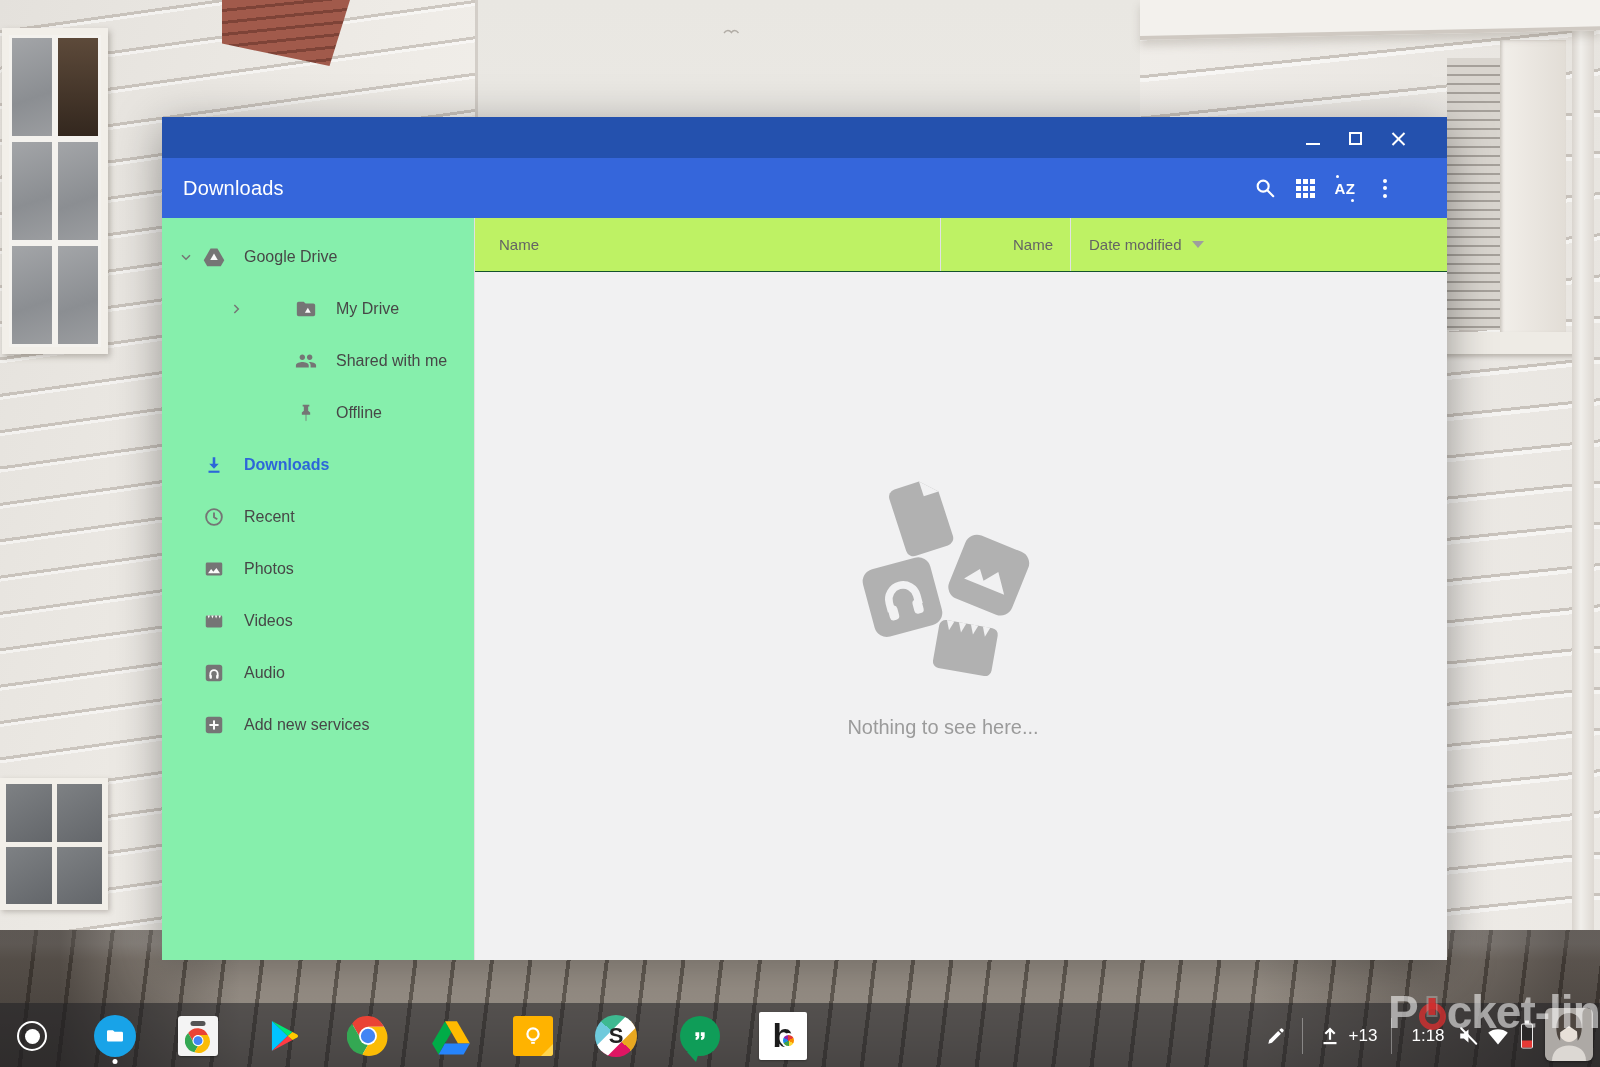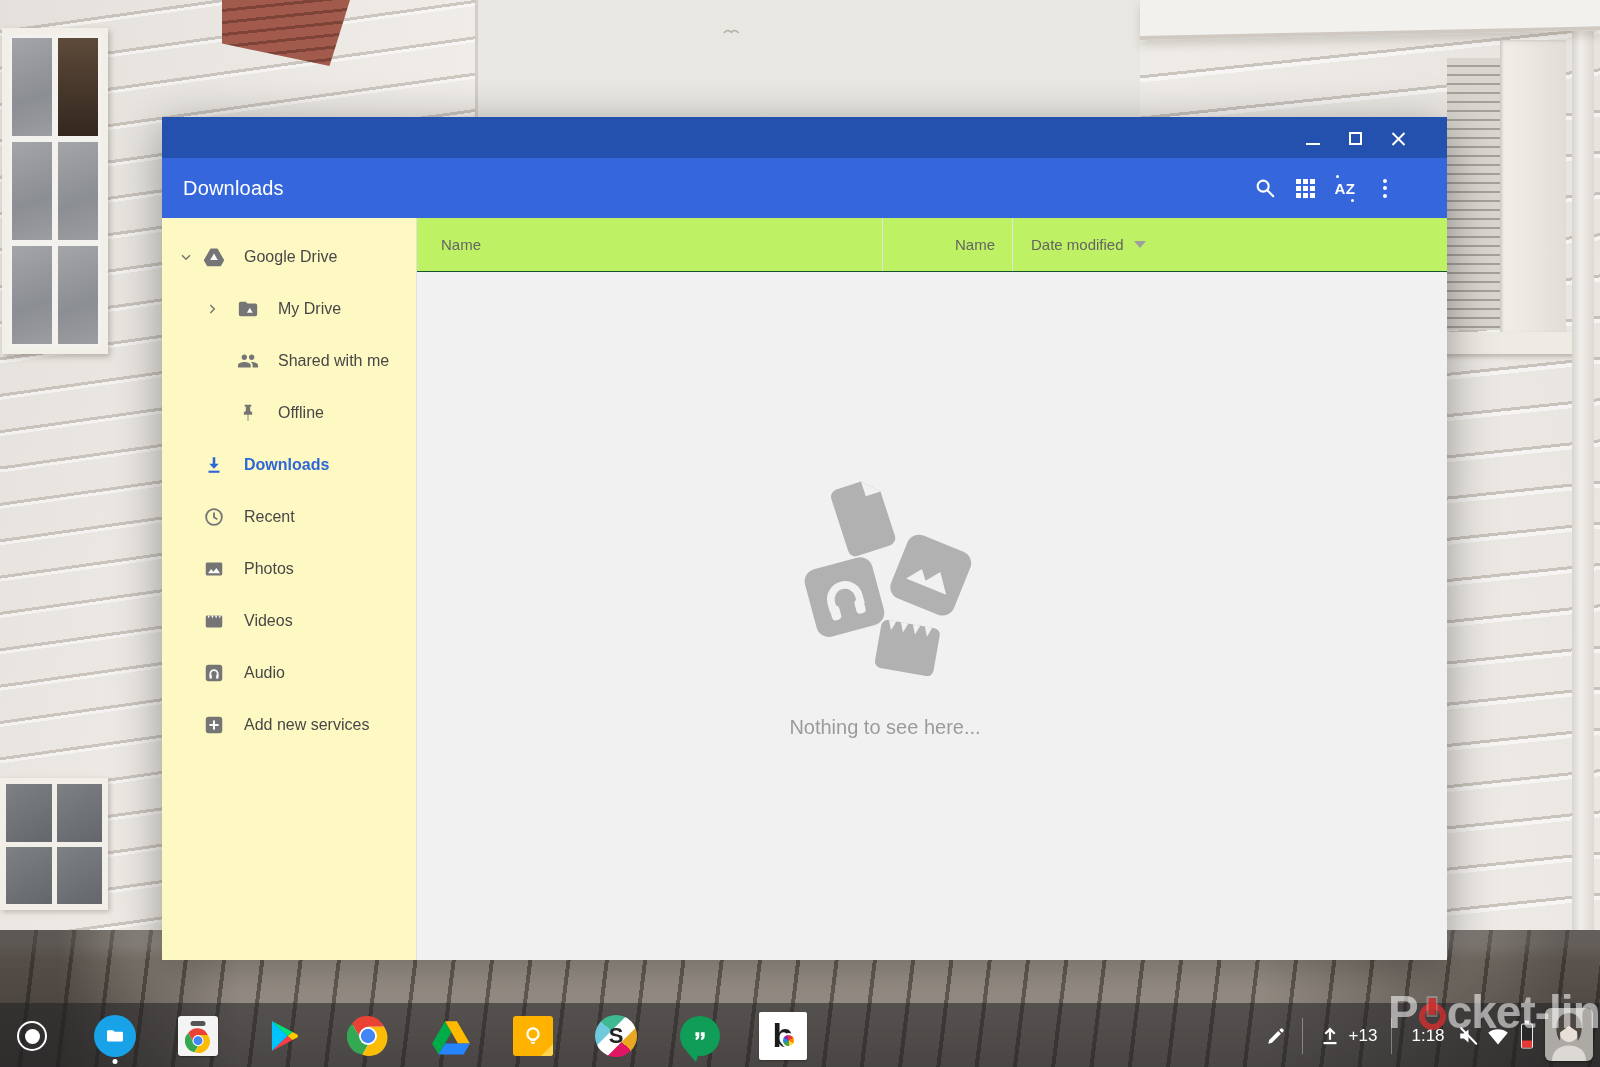--- a/index.html
+++ b/index.html
@@ -71,24 +71,24 @@
   .abtn { width:40px; height:40px; display:flex; align-items:center; justify-content:center; position:relative; }
   .grid-icon { display:grid; grid-template-columns:repeat(3,5px); grid-template-rows:repeat(3,5px); gap:2px; }
   .grid-icon i { background:#fff; }
   .az-label { color:#fff; font-size:15px; font-weight:bold; letter-spacing:.5px; position:relative; }
   .az-label::before { content:""; position:absolute; left:1px; top:-5px; width:3px; height:3px; border-radius:50%; background:#fff; }
   .az-label::after { content:""; position:absolute; right:2px; bottom:-5px; width:3px; height:3px; border-radius:50%; background:#fff; }
   .kebab { display:flex; flex-direction:column; gap:3.5px; }
   .kebab i { width:4px; height:4px; border-radius:50%; background:#fff; }
 
   .content { position:absolute; left:0; top:101px; width:100%; height:742px; display:flex; }
-  .sidebar { width:255px; height:100%; background:#fef9c3; border-right:1px solid #e1e1e1; padding-top:13px; }
+  .sidebar { width:313px; height:100%; background:#86efac; border-right:1px solid #e1e1e1; padding-top:13px; }
   .side-row { position:relative; height:52px; display:flex; align-items:center; cursor:default; }
   .side-row.l0 { padding-left:40px; }
-  .side-row.l1 { padding-left:74px; }
+  .side-row.l1 { padding-left:108px;margin-left:24px; }
   .expander { position:absolute; top:50%; transform:translateY(-50%); width:24px; height:24px;
     display:flex; align-items:center; justify-content:center; }
   .expander.e0 { left:12px; } .expander.e1 { left:38px; }
   .s-icon { width:24px; height:24px; display:flex; align-items:center; justify-content:center; flex:none; }
   .s-icon svg { fill:#757575; }
   .s-label { margin-left:18px; font-size:16px; color:#474747; white-space:nowrap; }
   .side-row.selected .s-label { color:#2d66d9; font-weight:bold; }
   .side-row.selected .s-icon svg { fill:#2d66d9; }
 
   .main { position:relative; flex:1; background:#f1f1f2; }

